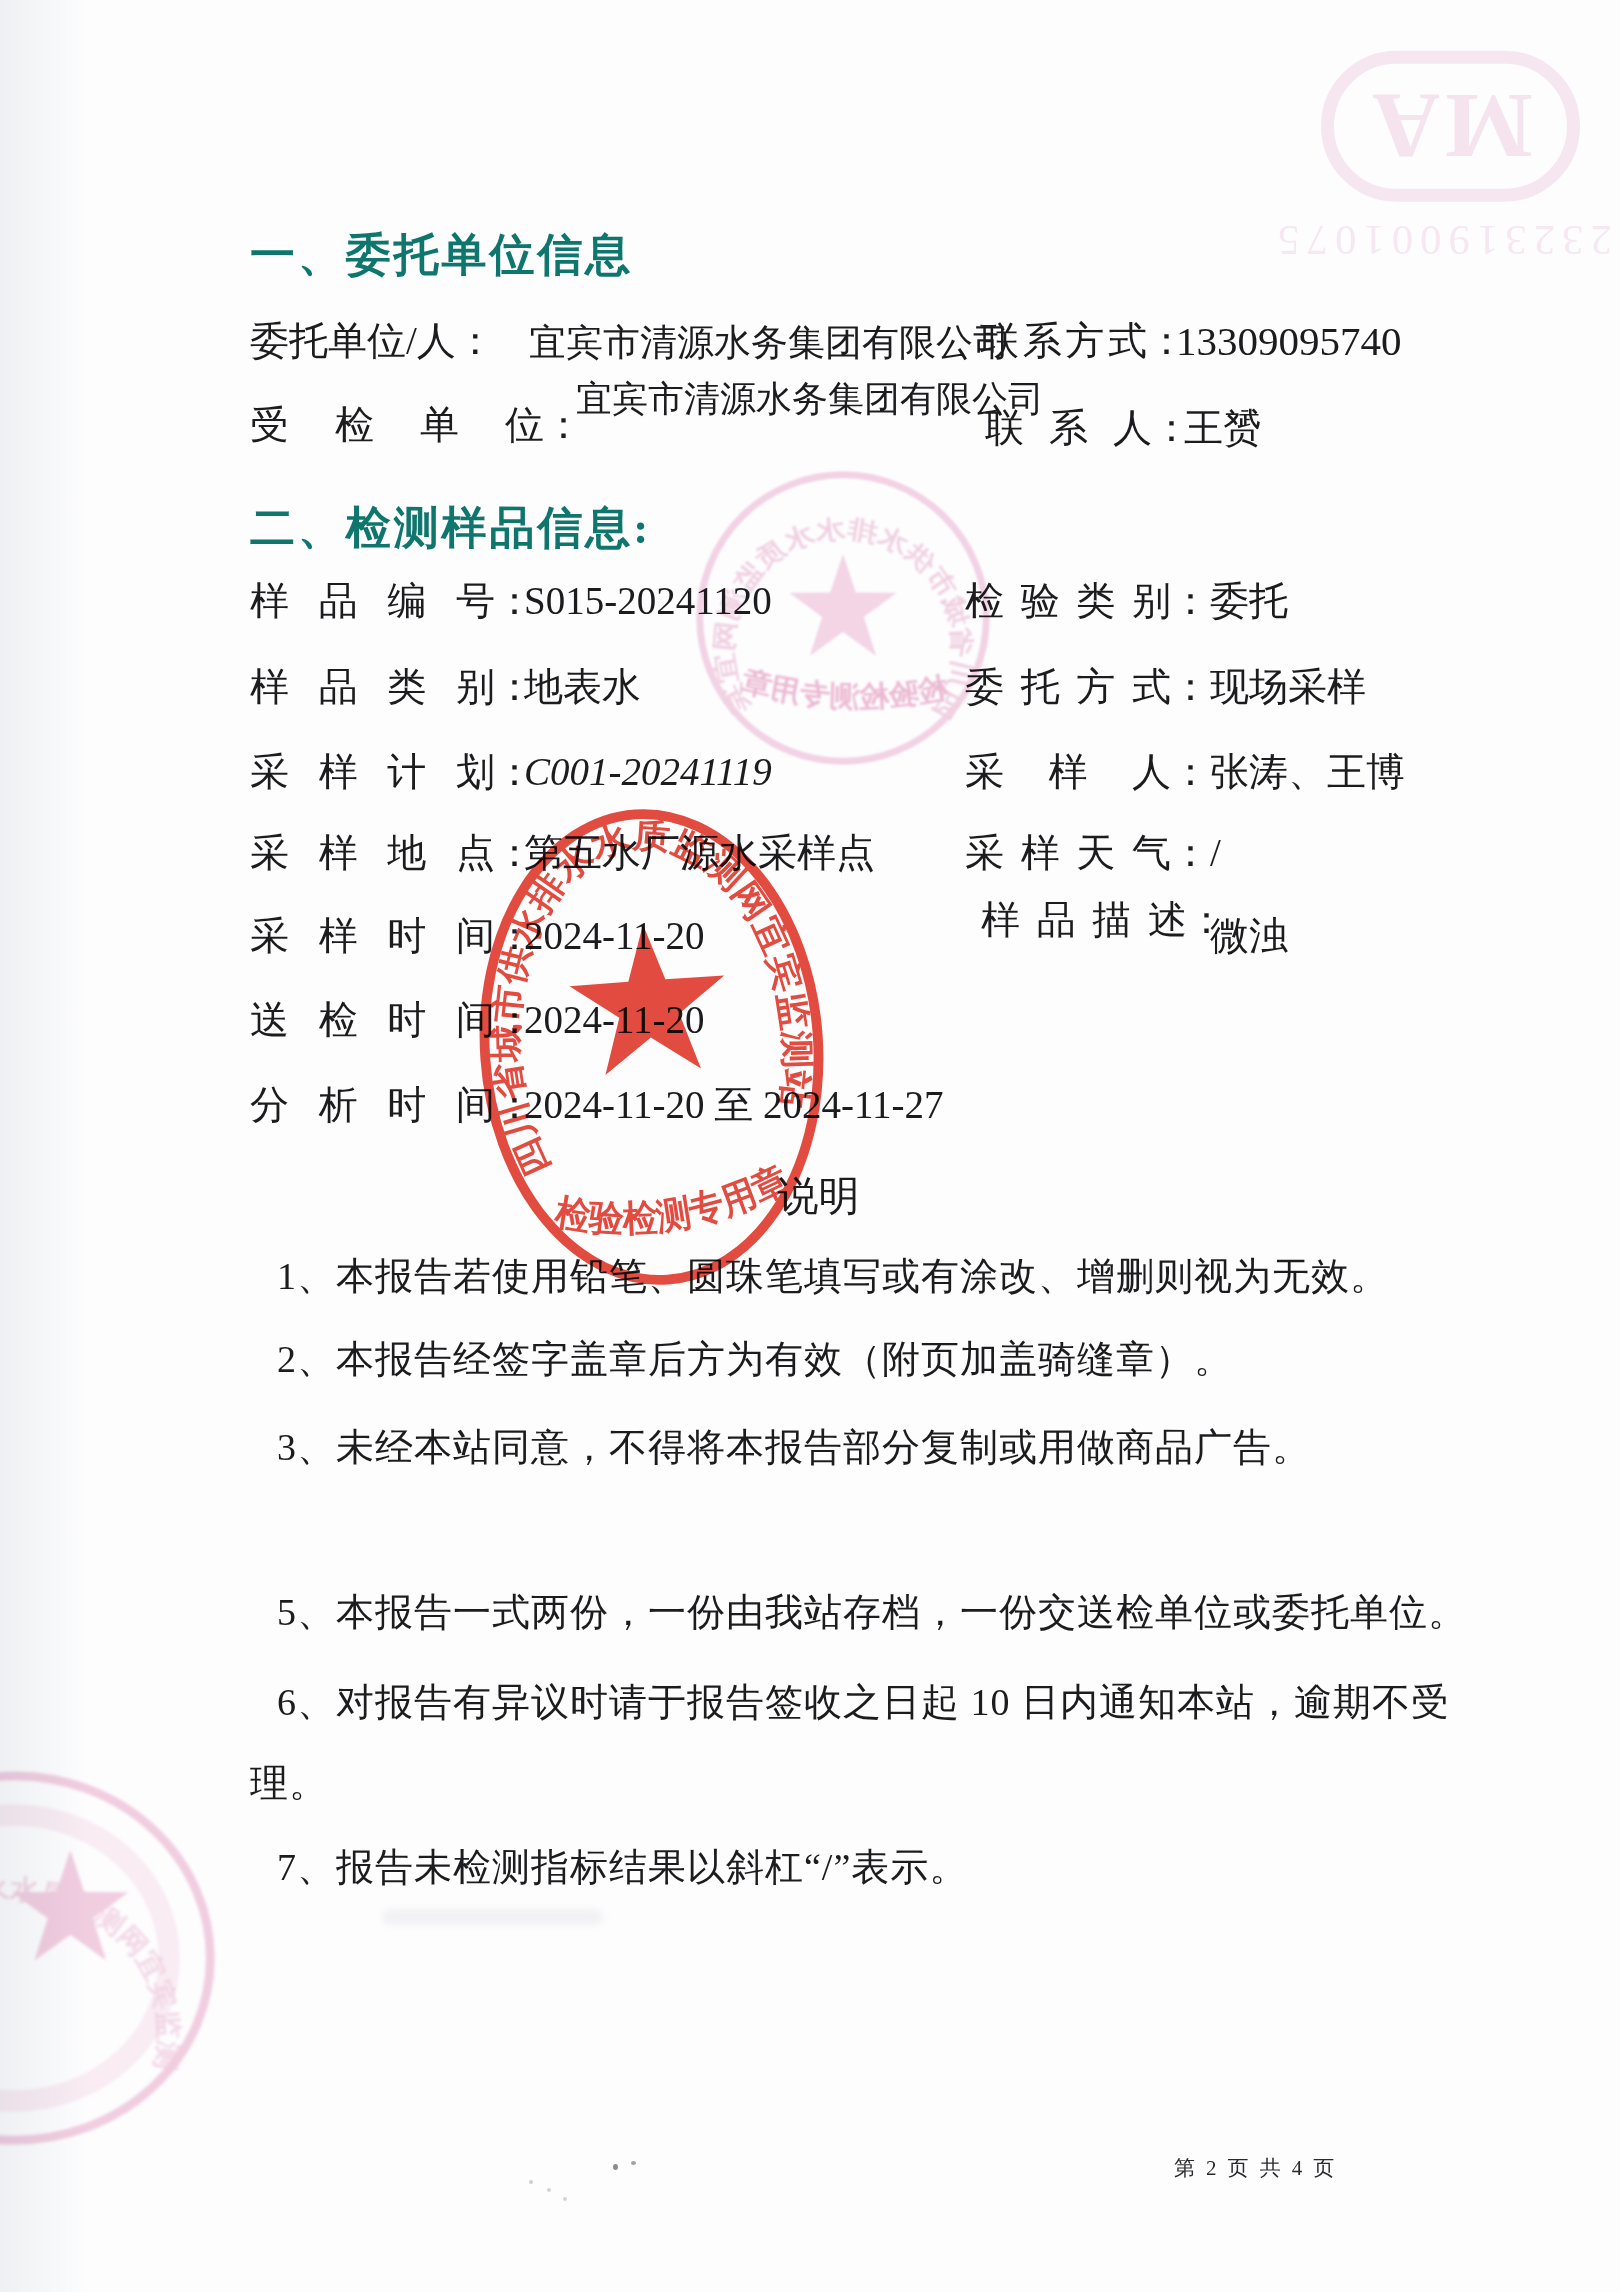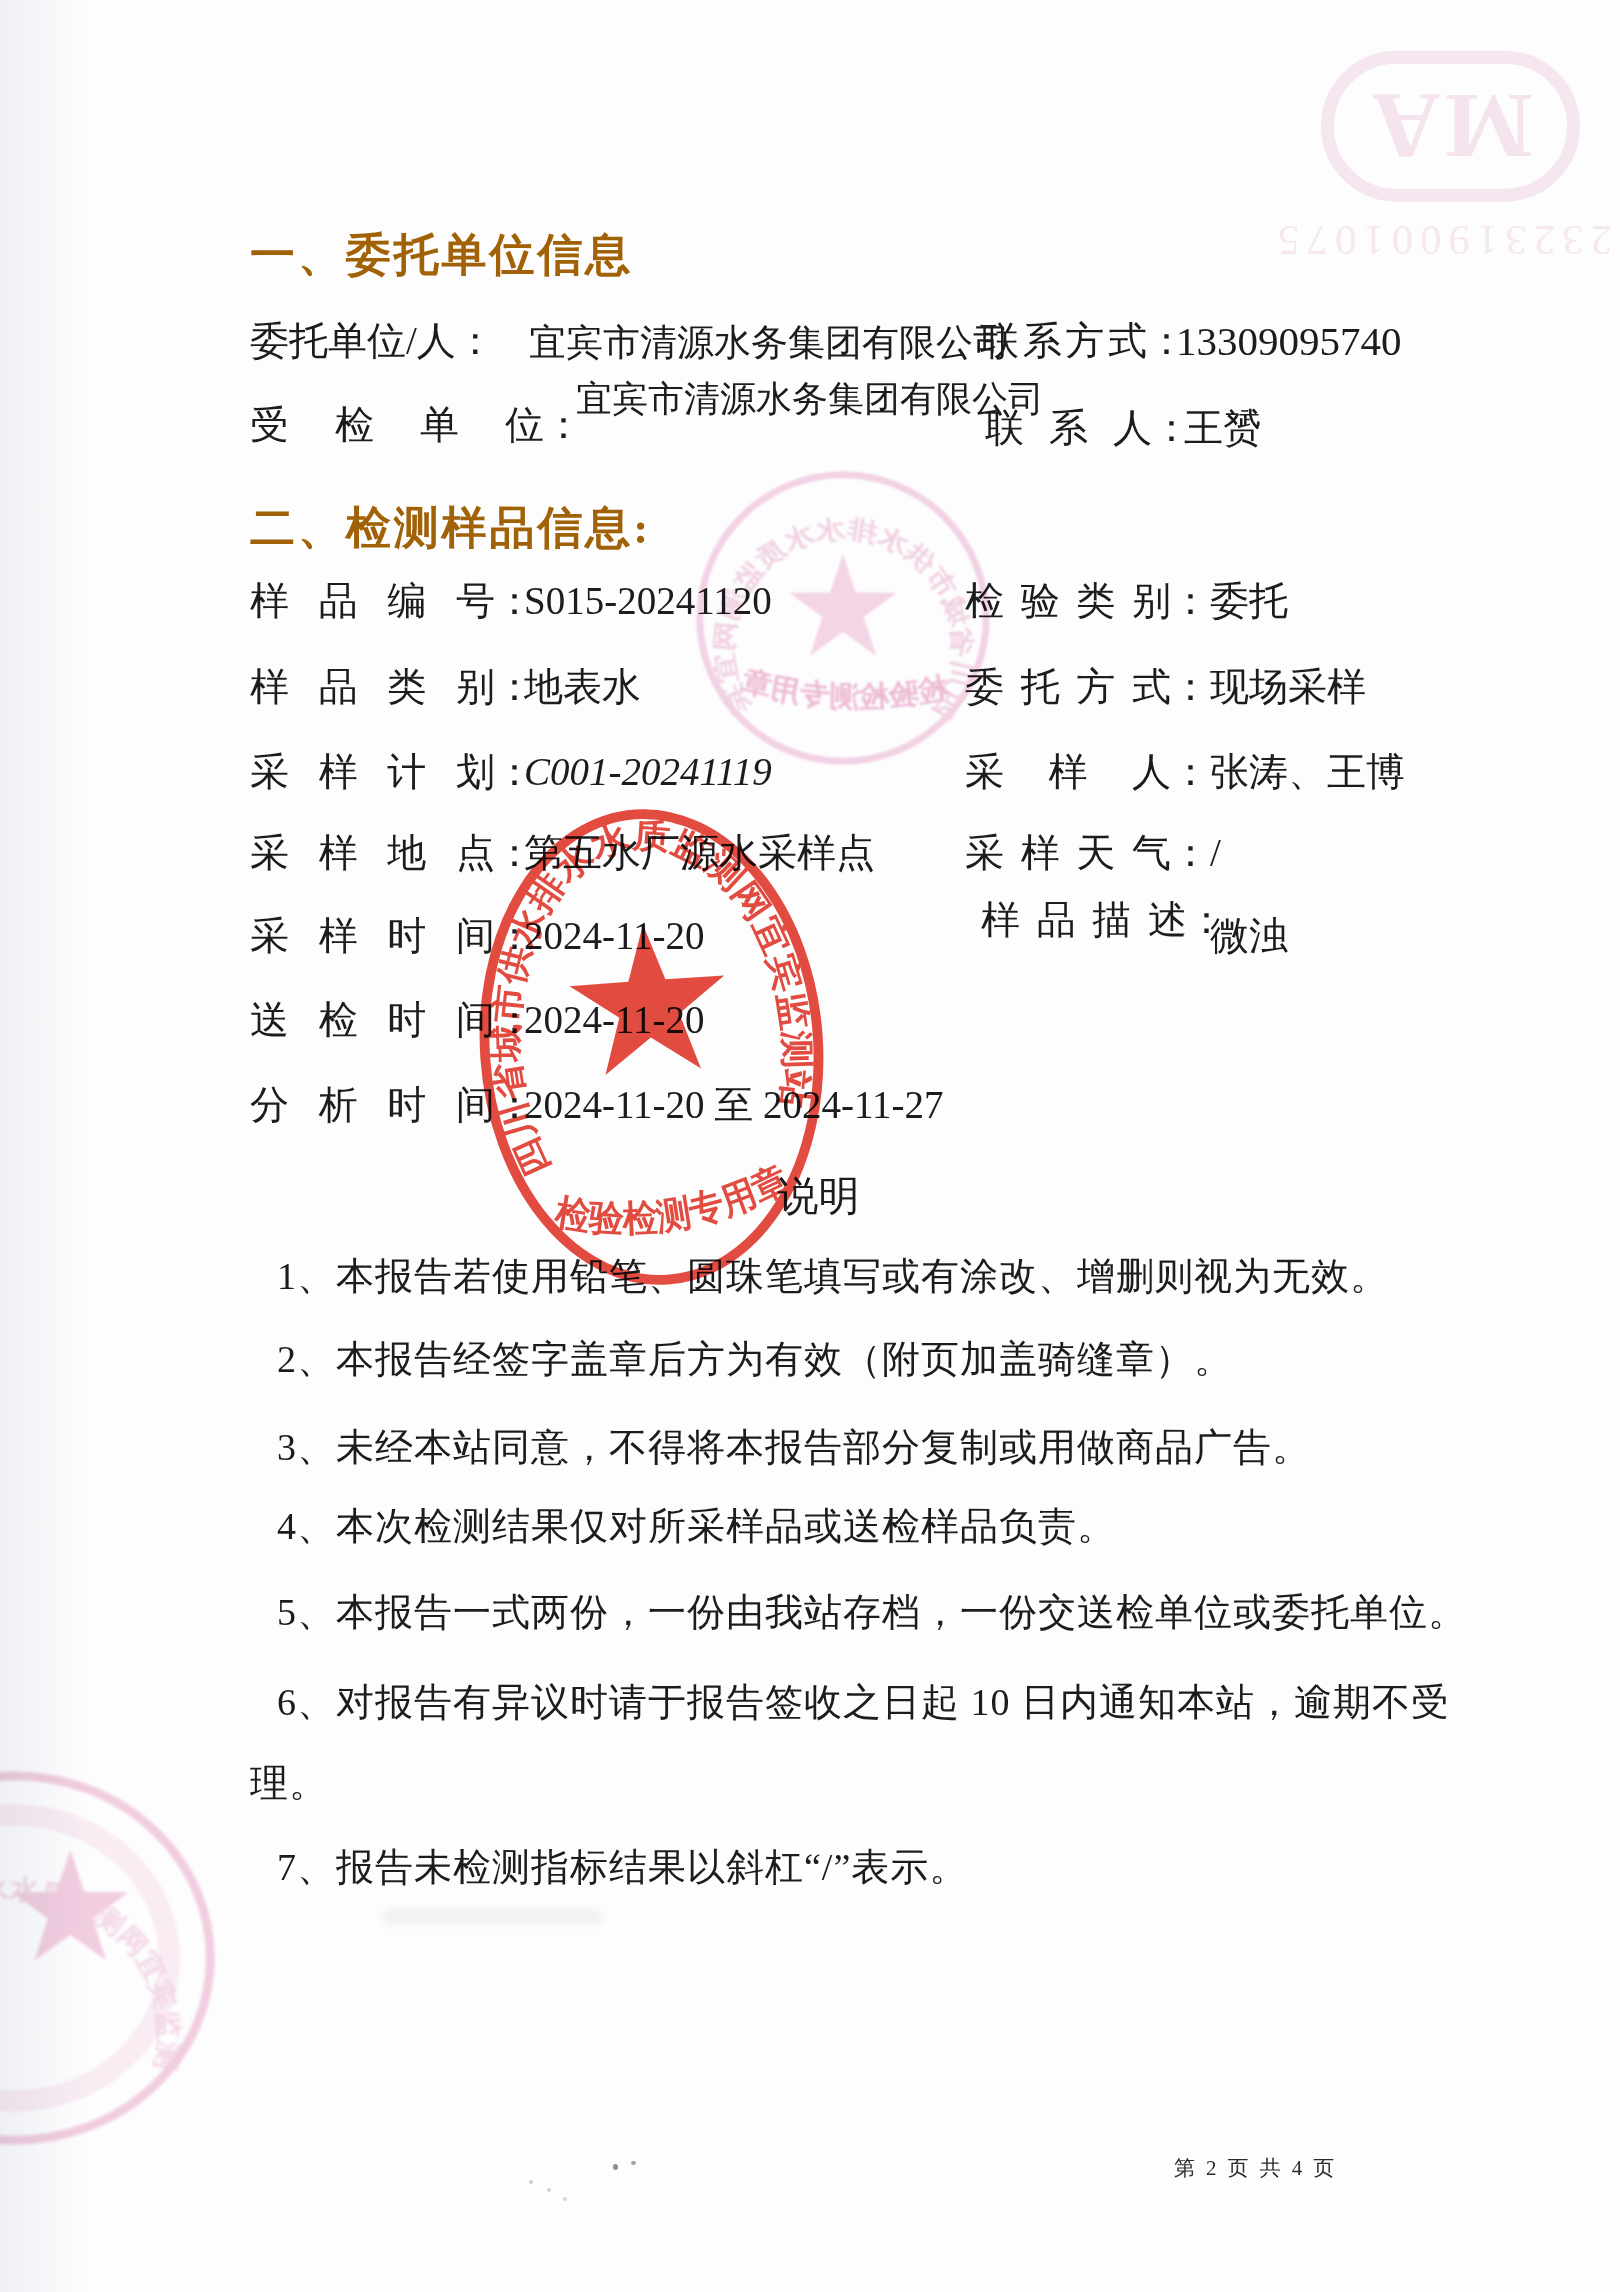--- a/index.html
+++ b/index.html
@@ -4,21 +4,21 @@
 <style>
   html,body{margin:0;padding:0;background:#9a9a9a;}
   .page{
     position:relative;width:1620px;height:2293px;margin:0 auto;
     background:#fdfdfe;overflow:hidden;
     font-family:"Liberation Serif","DejaVu Serif",serif;color:#1c1c1e;
   }
   .page::before{content:"";position:absolute;left:0;top:0;bottom:0;width:88px;
     background:linear-gradient(90deg,#eef0f3 0%,rgba(238,240,243,0) 100%);pointer-events:none;}
   .abs{position:absolute;white-space:nowrap;line-height:1;}
-  .h1{font-size:45px;font-weight:bold;letter-spacing:2.9px;color:#a16207;}
+  .h1{font-size:45px;font-weight:bold;letter-spacing:2.9px;color:#0f766e;}
   .body40{font-size:39px;}
   .jlabel{display:inline-block;text-align:justify;text-align-last:justify;vertical-align:bottom;}
   .w250{width:245px;}
   .w300{width:294px;}
   .w210{width:206px;}
   .w170{width:167px;}
   .twoLine{font-size:36px;line-height:48px;white-space:nowrap;}
   .notes-title{width:1137px;text-align:center;font-size:41px;}
   .note{font-size:38px;letter-spacing:1px;}
   .footer{font-size:21px;letter-spacing:2.9px;color:#2a2a2c;}
@@ -86,21 +86,20 @@
   <div class="abs body40" style="left:250px;top:1000px;"><span class="jlabel w250">送检时间</span><span>：</span></div>
   <div class="abs body40" style="left:524px;top:1000px;">2024-11-20</div>
 
   <div class="abs body40" style="left:250px;top:1085px;"><span class="jlabel w250">分析时间</span><span>：</span></div>
   <div class="abs body40" style="left:524px;top:1085px;">2024-11-20 至 2024-11-27</div>
 
   <div class="abs notes-title" style="left:250px;top:1176px;">说明</div>
   <div class="abs note" style="left:277px;top:1257px;">1、本报告若使用铅笔、圆珠笔填写或有涂改、增删则视为无效。</div>
   <div class="abs note" style="left:277px;top:1340px;">2、本报告经签字盖章后方为有效（附页加盖骑缝章）。</div>
   <div class="abs note" style="left:277px;top:1428px;">3、未经本站同意，不得将本报告部分复制或用做商品广告。</div>
-  <div class="abs note" style="left:277px;top:1507px;">4、本次检测结果仅对所采样品或送检样品负责。</div>
   <div class="abs note" style="left:277px;top:1593px;">5、本报告一式两份，一份由我站存档，一份交送检单位或委托单位。</div>
   <div class="abs note" style="left:277px;top:1683px;">6、对报告有异议时请于报告签收之日起 10 日内通知本站，逾期不受</div>
   <div class="abs note" style="left:250px;top:1764px;">理。</div>
   <div class="abs note" style="left:277px;top:1848px;">7、报告未检测指标结果以斜杠“/”表示。</div>
 
   <svg class="stamp" style="position:absolute;left:469px;top:802px;" width="365" height="490" viewBox="0 0 372 500">
     <defs>
       <path id="arcTop" d="M 74.6 367 A 136 204 0 1 1 297.4 367" fill="none"></path>
       <path id="arcBottom" d="M 70 422 Q 186 456 302 410" fill="none"></path>
     </defs>

